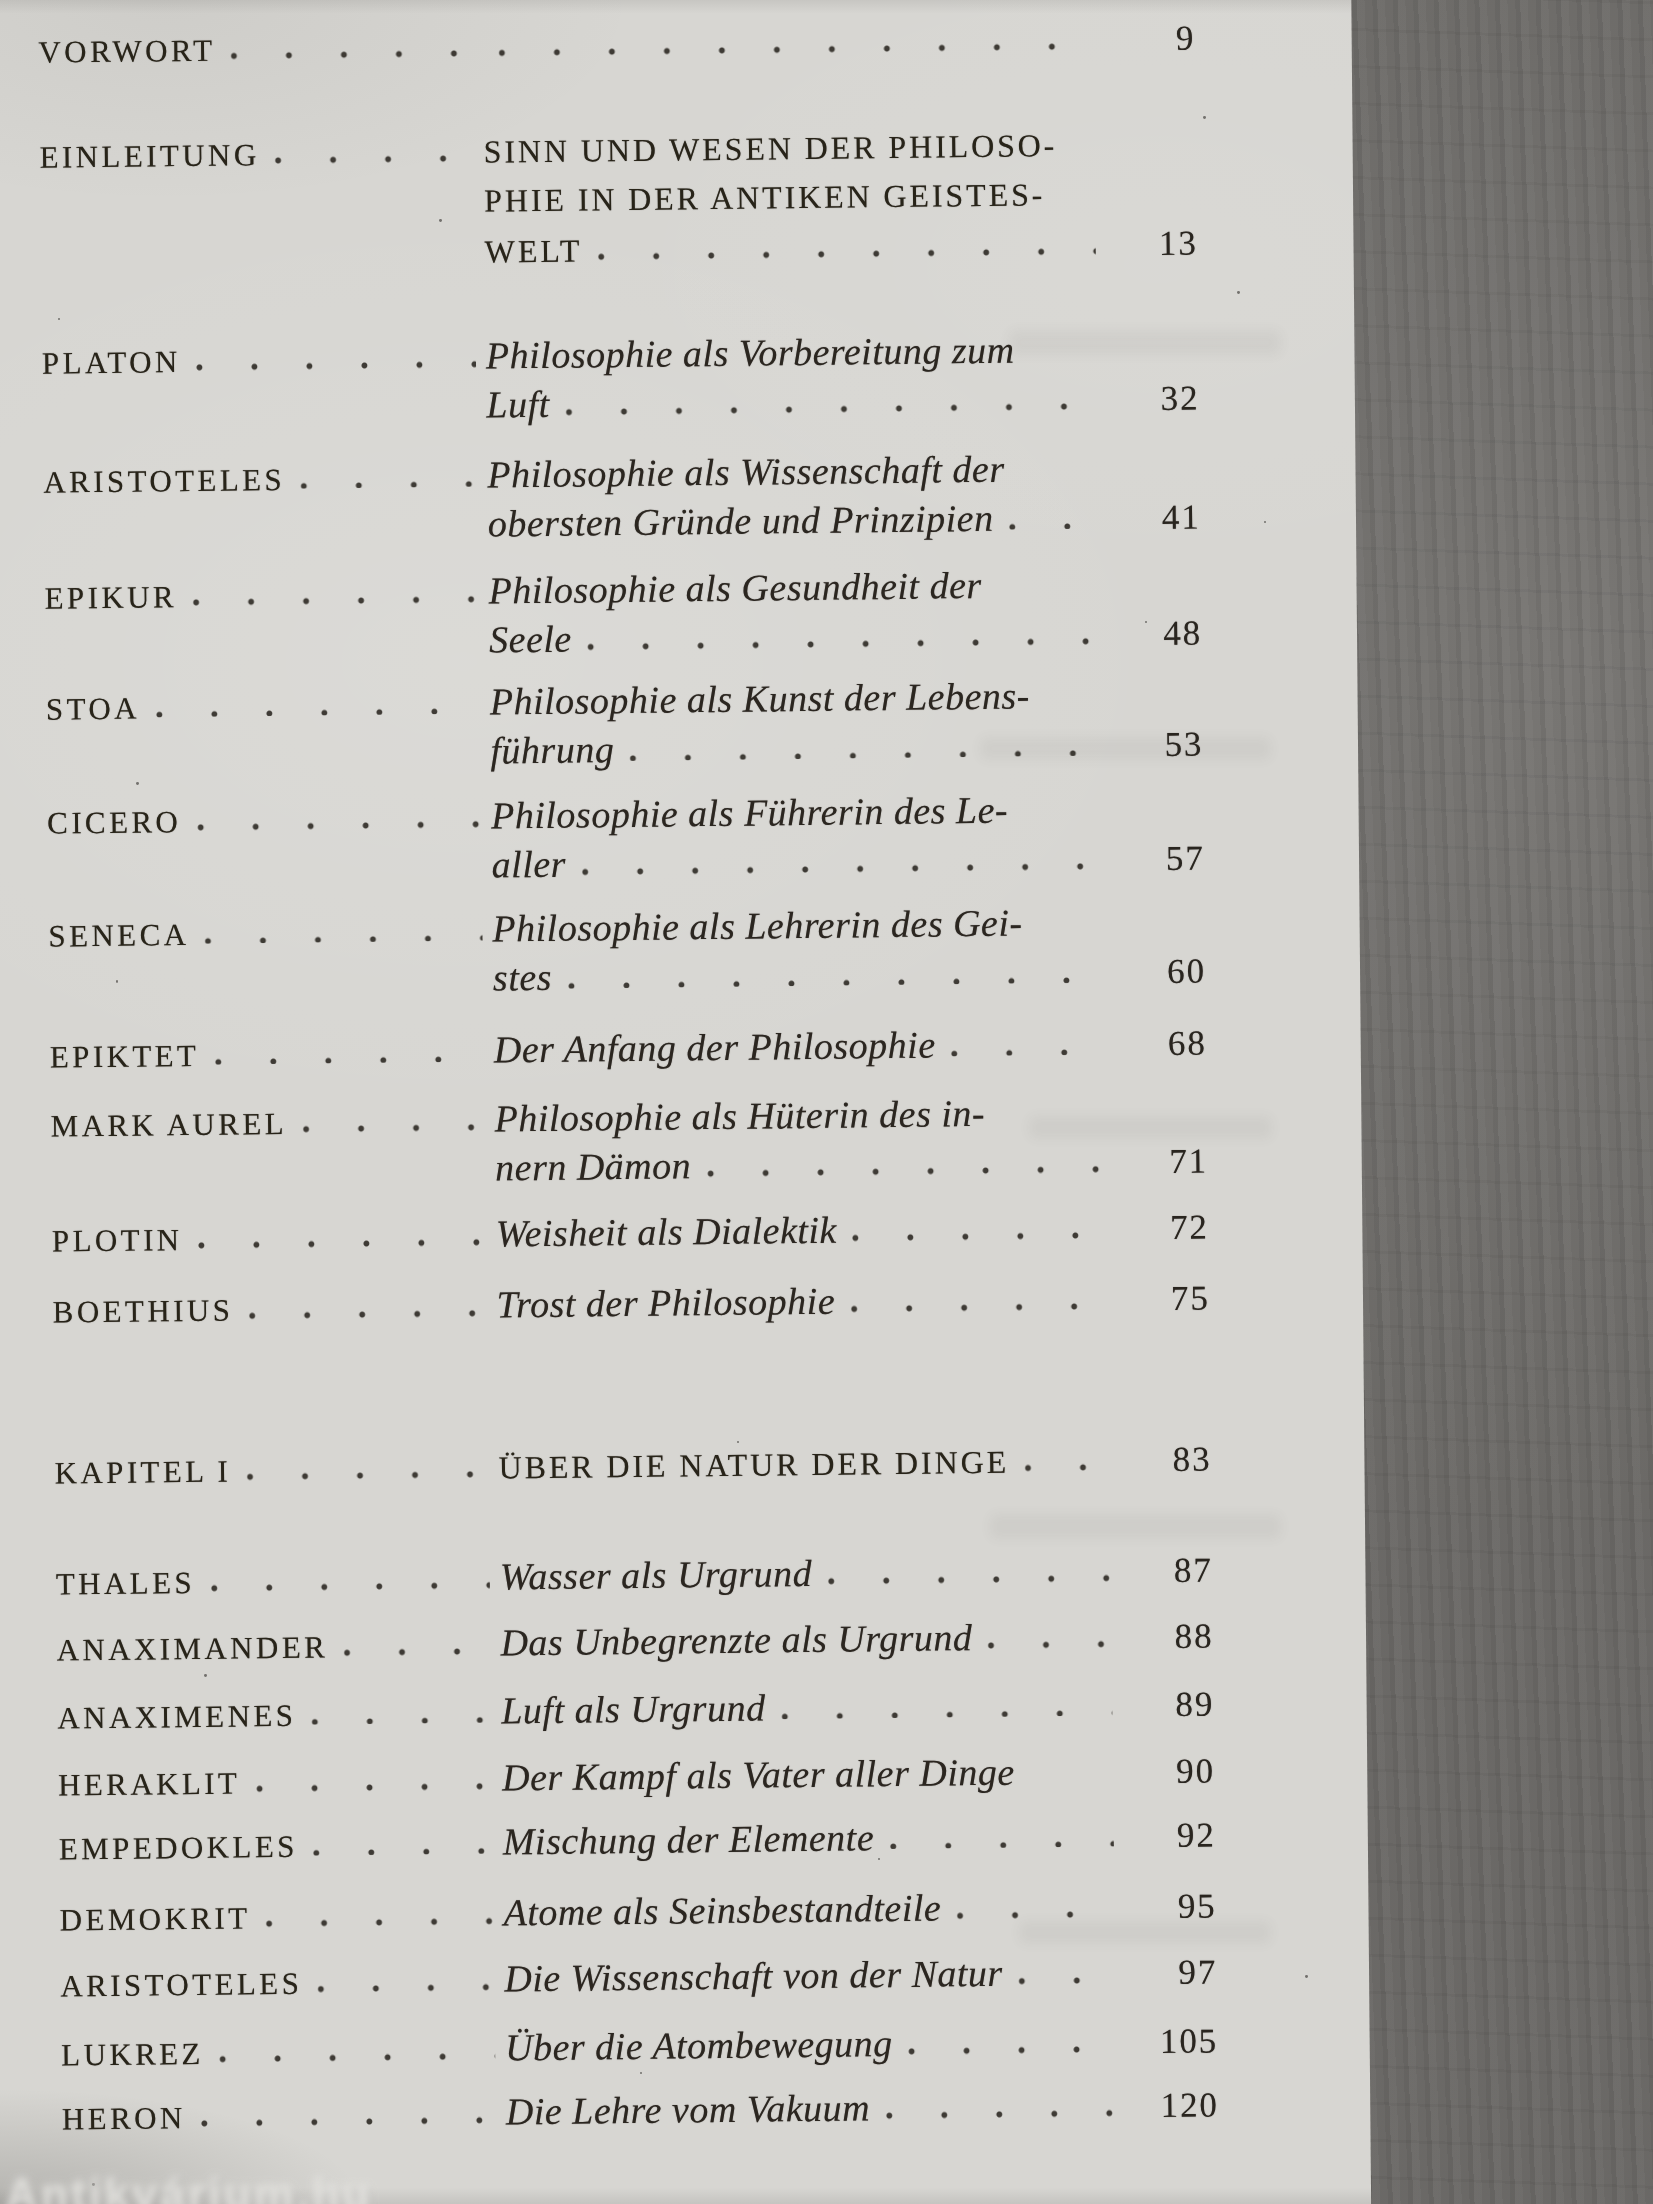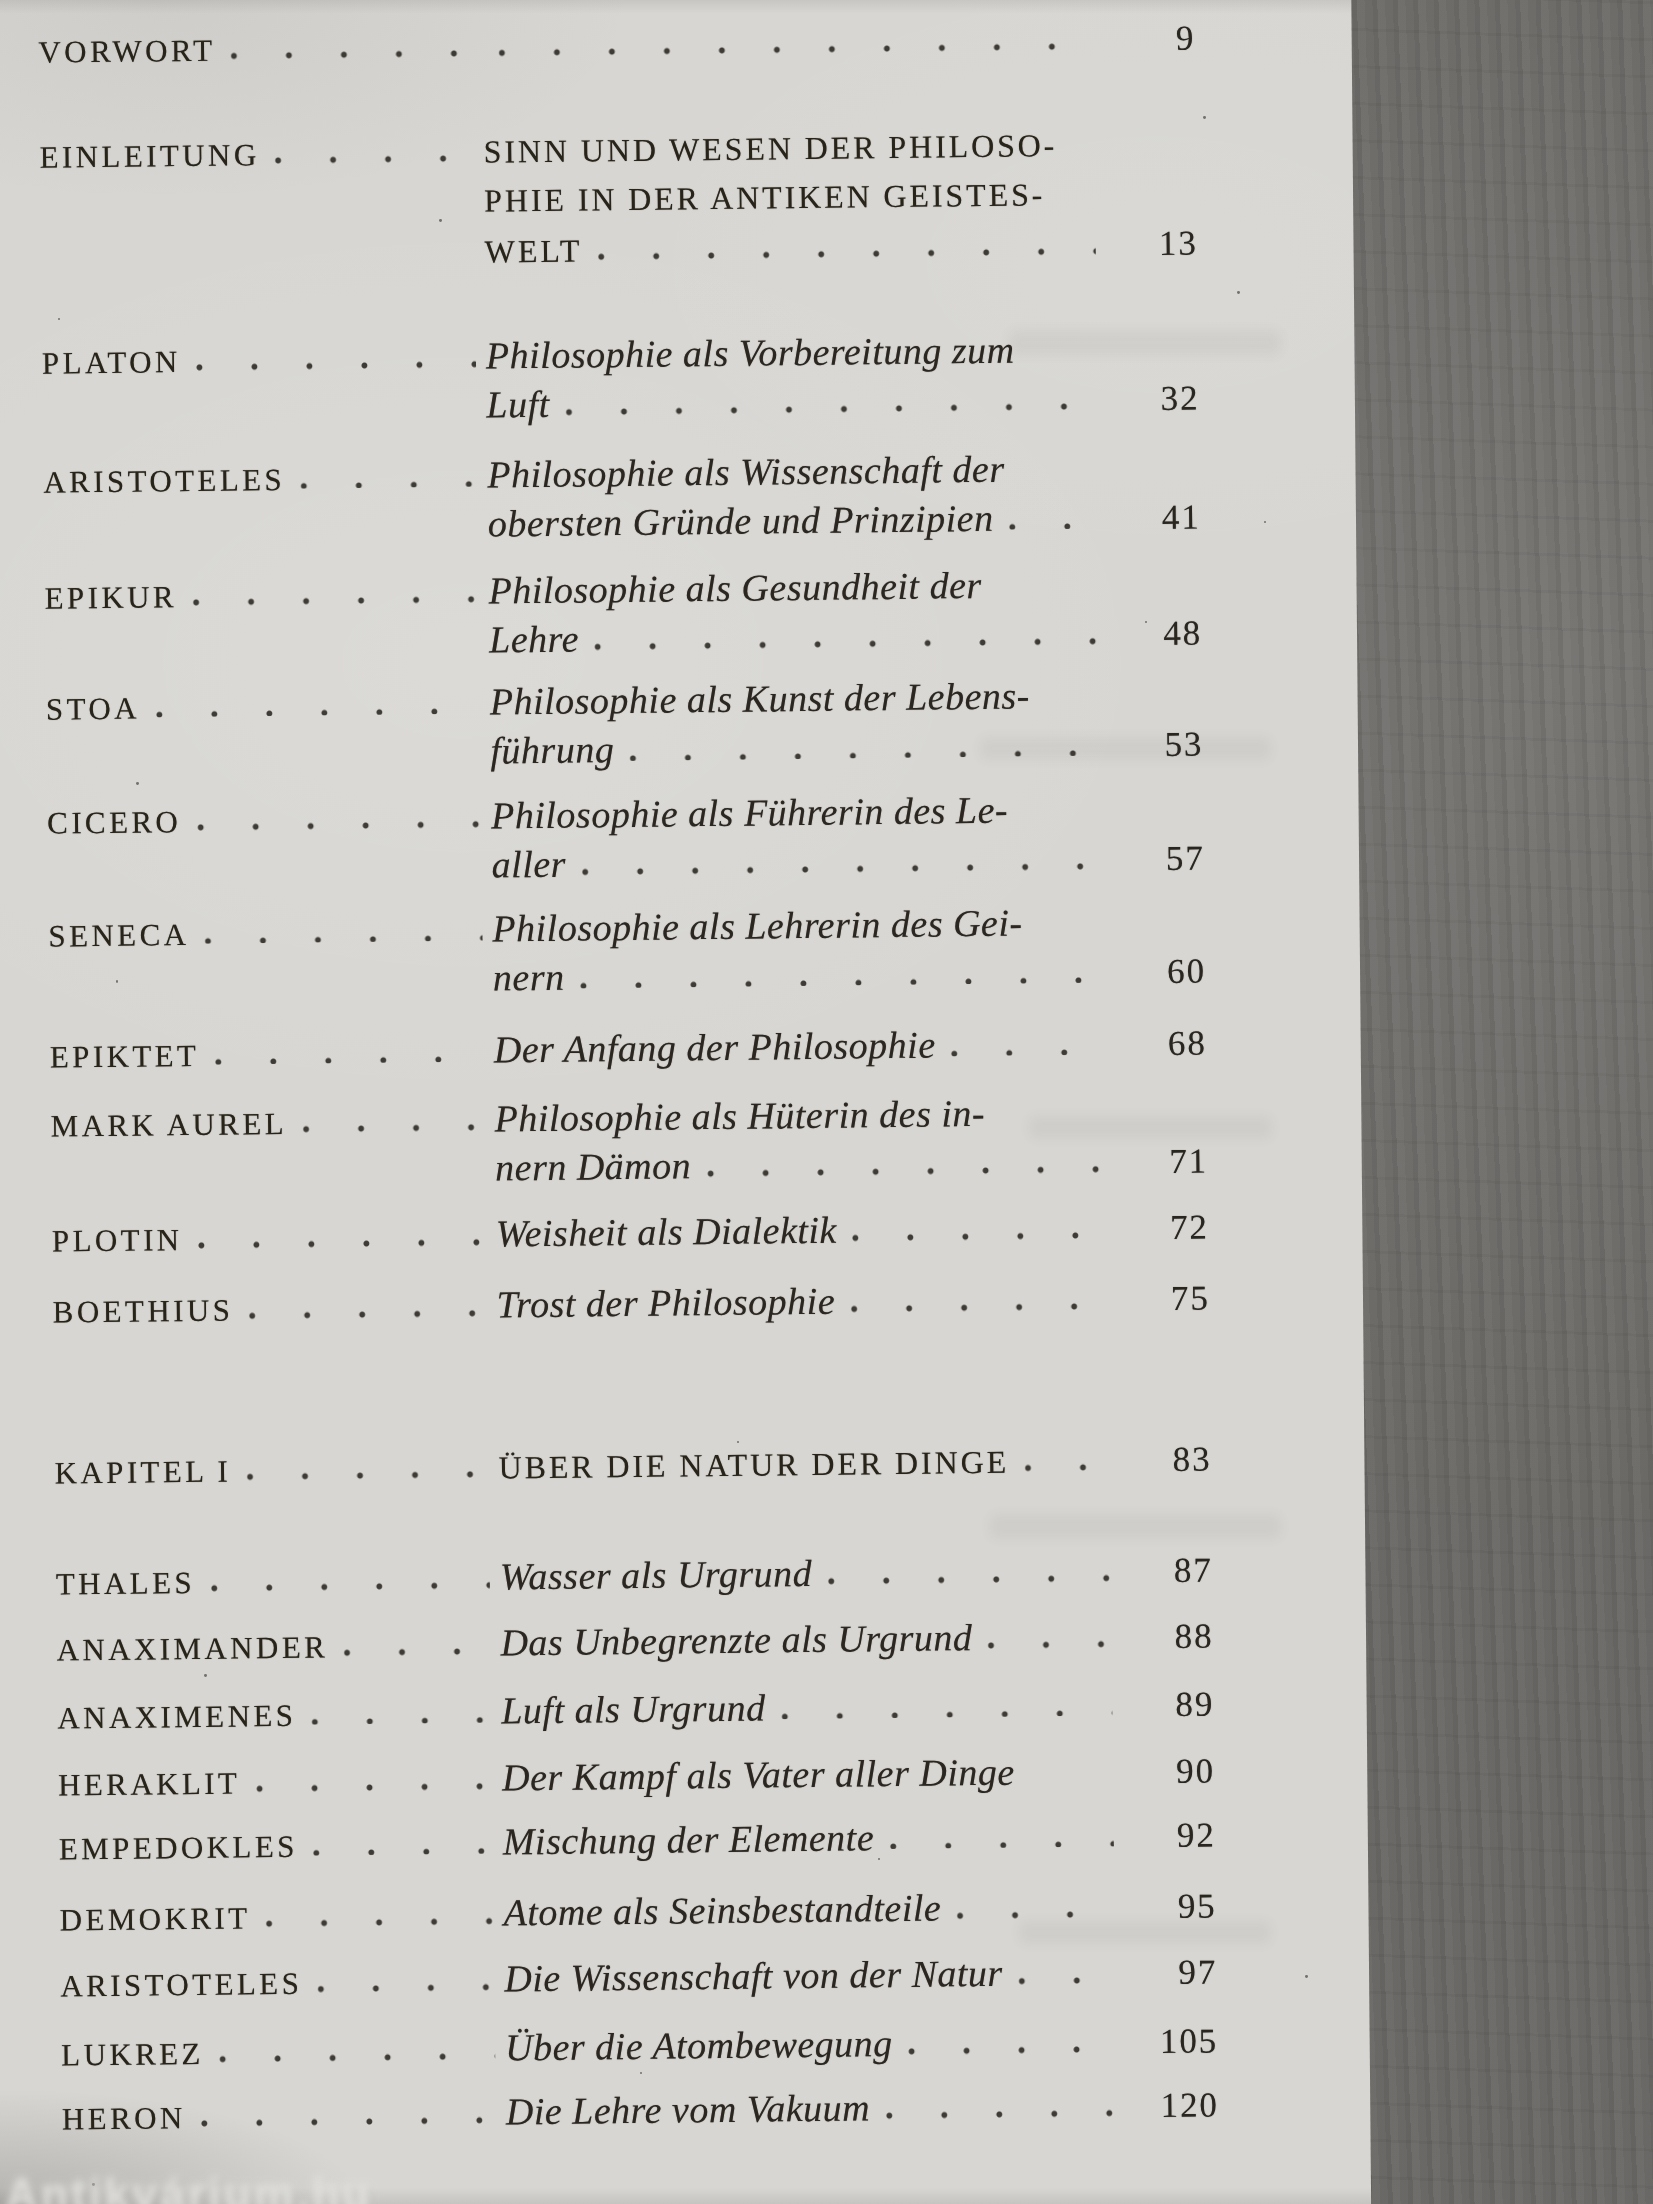--- a/index.html
+++ b/index.html
@@ -183,21 +183,21 @@
           <span class="leader"></span>
         </div>
         <div class="desc-cell">
           <span class="txt c-italic">Philosophie als Gesundheit der</span>
         </div>
         <div class="page-cell"></div>
       </div>
       <div class="row">
         <div class="name-cell"></div>
         <div class="desc-cell">
-          <span class="txt c-italic">Lehre</span>
+          <span class="txt c-italic">Seele</span>
           <span class="leader"></span>
         </div>
         <div class="page-cell">48</div>
       </div>
     </div>
     <div class="entry" style="margin-top: 13.6px;">
       <div class="row">
         <div class="name-cell">
           <span class="name">STOA</span>
           <span class="leader"></span>
@@ -243,21 +243,21 @@
           <span class="leader"></span>
         </div>
         <div class="desc-cell">
           <span class="txt c-italic">Philosophie als Lehrerin des Gei-</span>
         </div>
         <div class="page-cell"></div>
       </div>
       <div class="row">
         <div class="name-cell"></div>
         <div class="desc-cell">
-          <span class="txt c-italic">nern</span>
+          <span class="txt c-italic">stes</span>
           <span class="leader"></span>
         </div>
         <div class="page-cell">60</div>
       </div>
     </div>
     <div class="entry" style="margin-top: 23px;">
       <div class="row">
         <div class="name-cell">
           <span class="name">EPIKTET</span>
           <span class="leader"></span>

